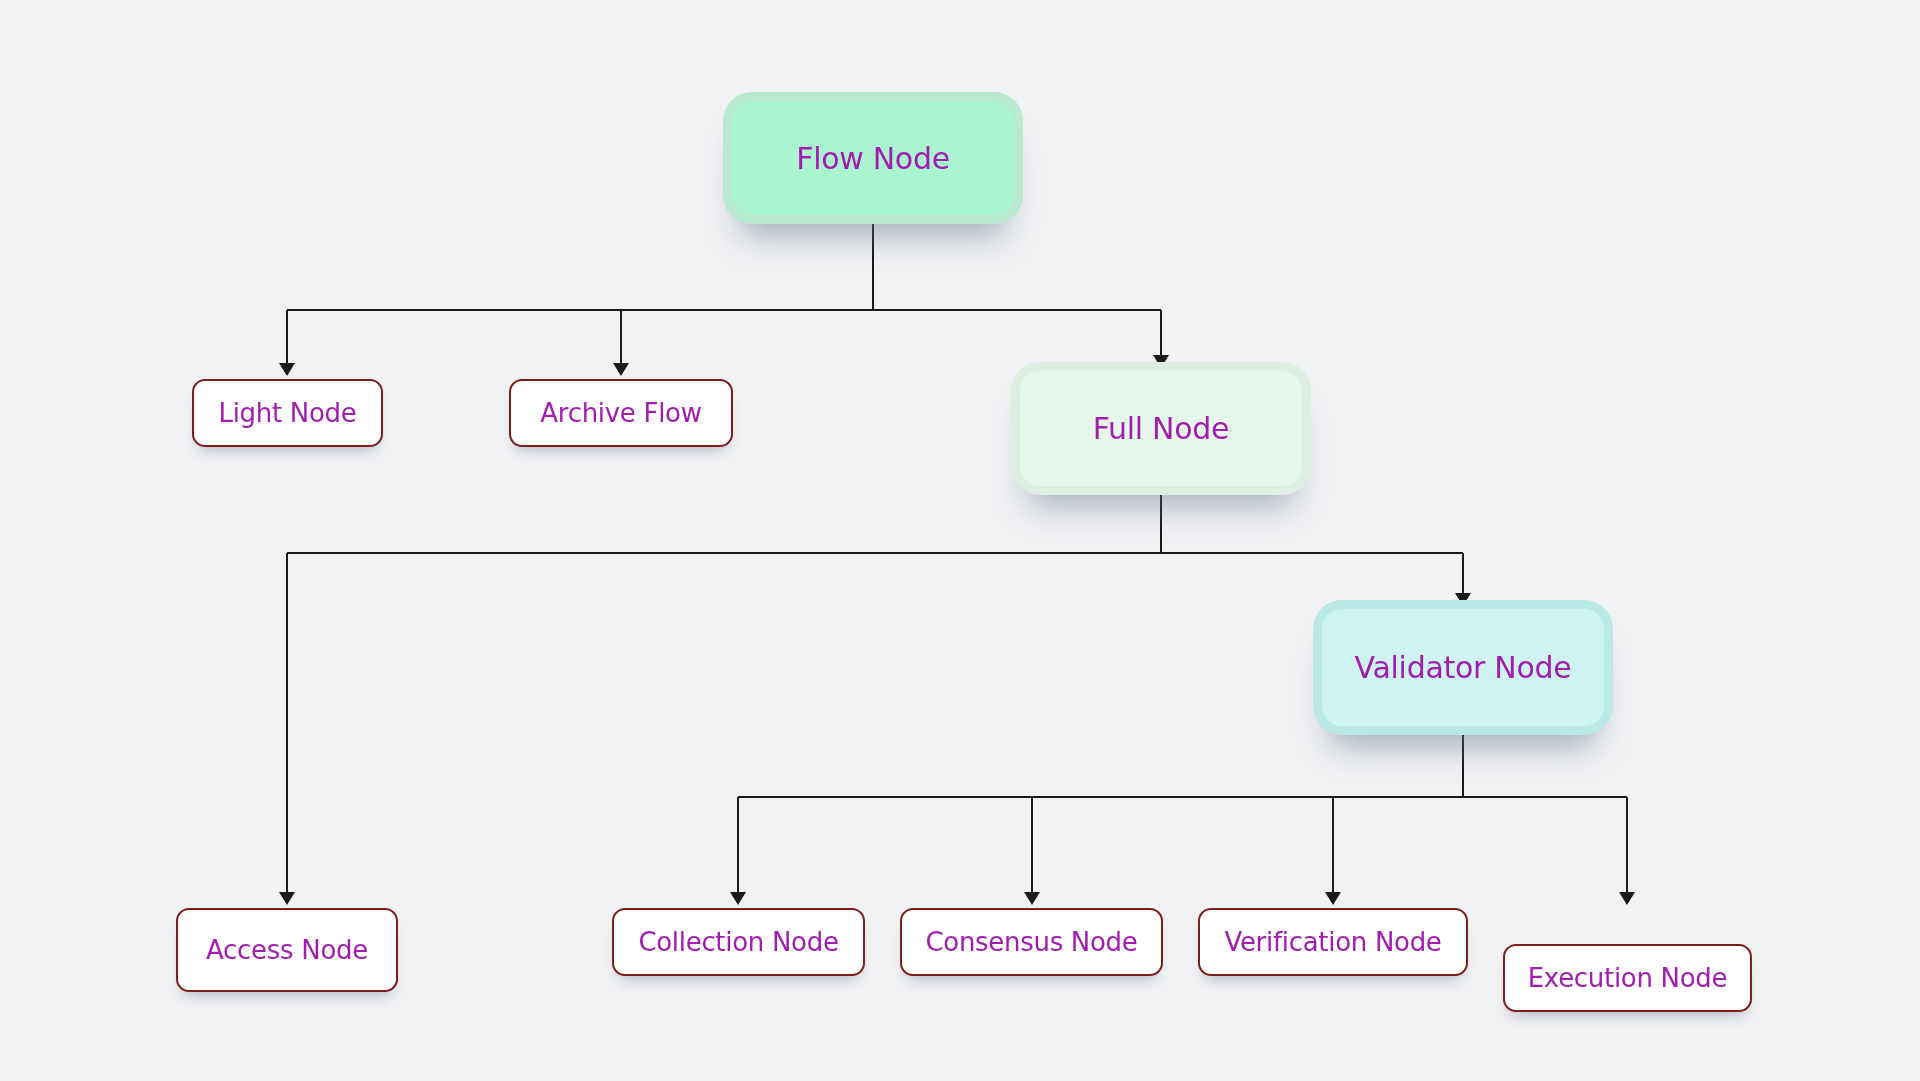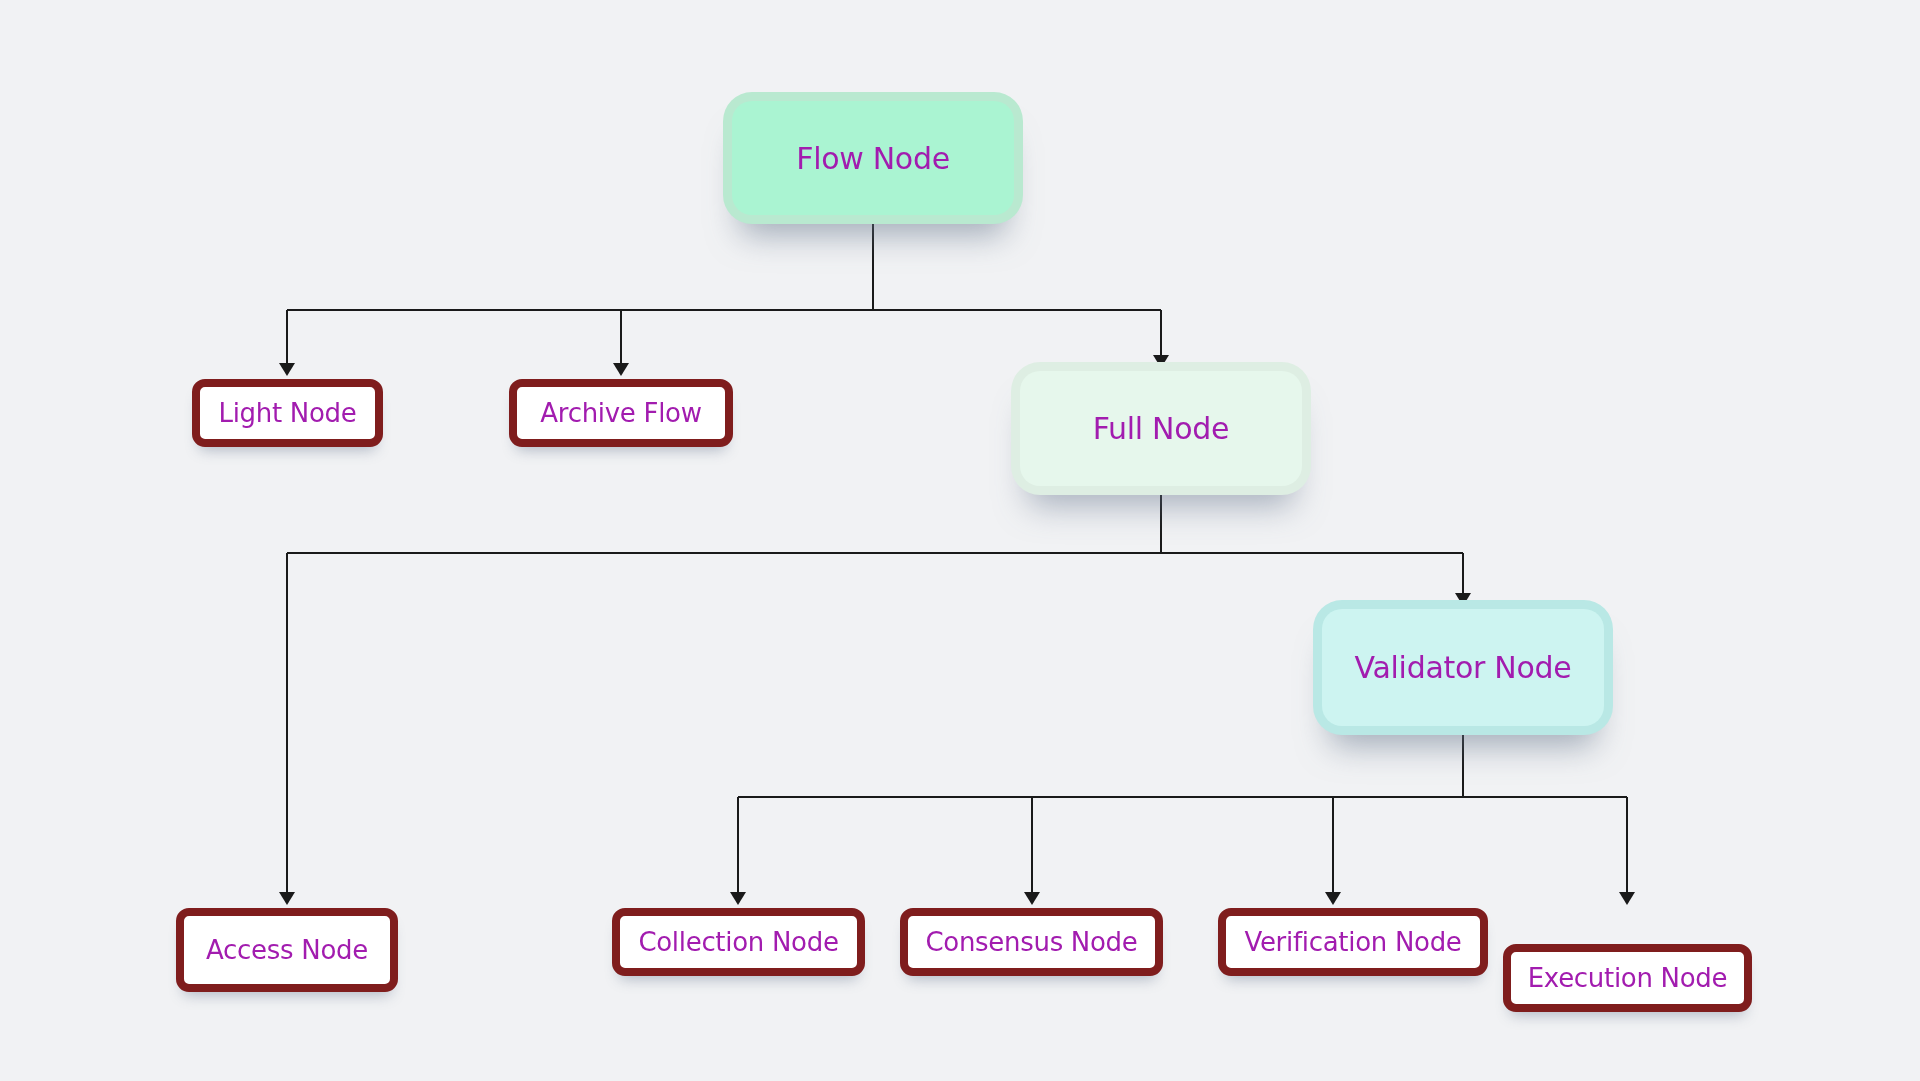--- a/index.html
+++ b/index.html
@@ -30,21 +30,21 @@
     box-sizing: border-box;
     display: flex;
     align-items: center;
     justify-content: center;
     color: #a21caf;
     letter-spacing: -0.3px;
     white-space: nowrap;
   }
   .leaf {
     background: #ffffff;
-    border: 8px solid #7f1d1d;
+    border: 2px solid #7f1d1d;
     border-radius: 13px;
     font-size: 26px;
     font-weight: 500;
     box-shadow: 0 10px 14px -7px rgba(100,116,139,0.45);
   }
   .big {
     border-radius: 20px;
     font-size: 30px;
     font-weight: 500;
   }
@@ -61,21 +61,21 @@
   #node-validator {
     left: 1322px; top: 609px; width: 282px; height: 117px;
     background: #cdf4f1;
     box-shadow: 0 0 0 9px #b9e8e5, 0 28px 32px -8px rgba(100,116,139,0.55);
   }
   #node-light        { left: 192px;  top: 379px; width: 191px; height: 68px; }
   #node-archive      { left: 509px;  top: 379px; width: 224px; height: 68px; }
   #node-access       { left: 176px;  top: 908px; width: 222px; height: 84px; }
   #node-collection   { left: 612px;  top: 908px; width: 253px; height: 68px; }
   #node-consensus    { left: 900px;  top: 908px; width: 263px; height: 68px; }
-  #node-verification { left: 1198px; top: 908px; width: 270px; height: 68px; margin-left: 20px; }
+  #node-verification { left: 1198px; top: 908px; width: 270px; height: 68px; }
   #node-execution    { left: 1503px; top: 908px; width: 249px; height: 68px; margin-top: 36px; }
 </style>
 </head>
 <body>
 
 <div class="canvas">
 
   <svg class="connectors" viewBox="0 0 1920 1081" xmlns="http://www.w3.org/2000/svg">
     <g stroke="#1a1a1a" stroke-width="2" fill="none">
 

